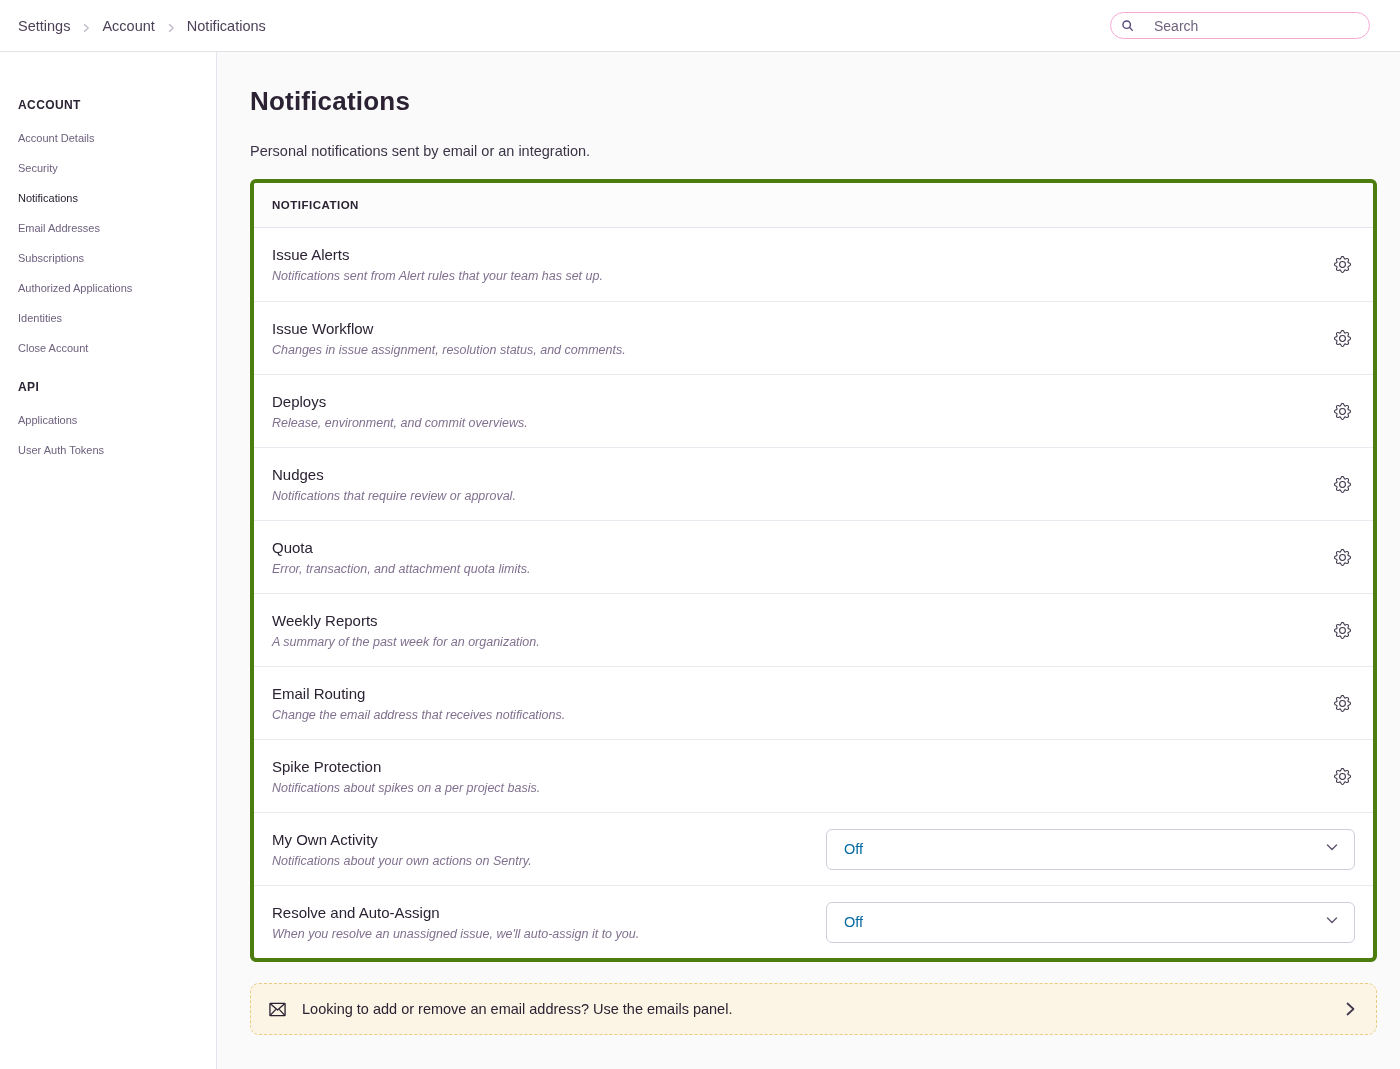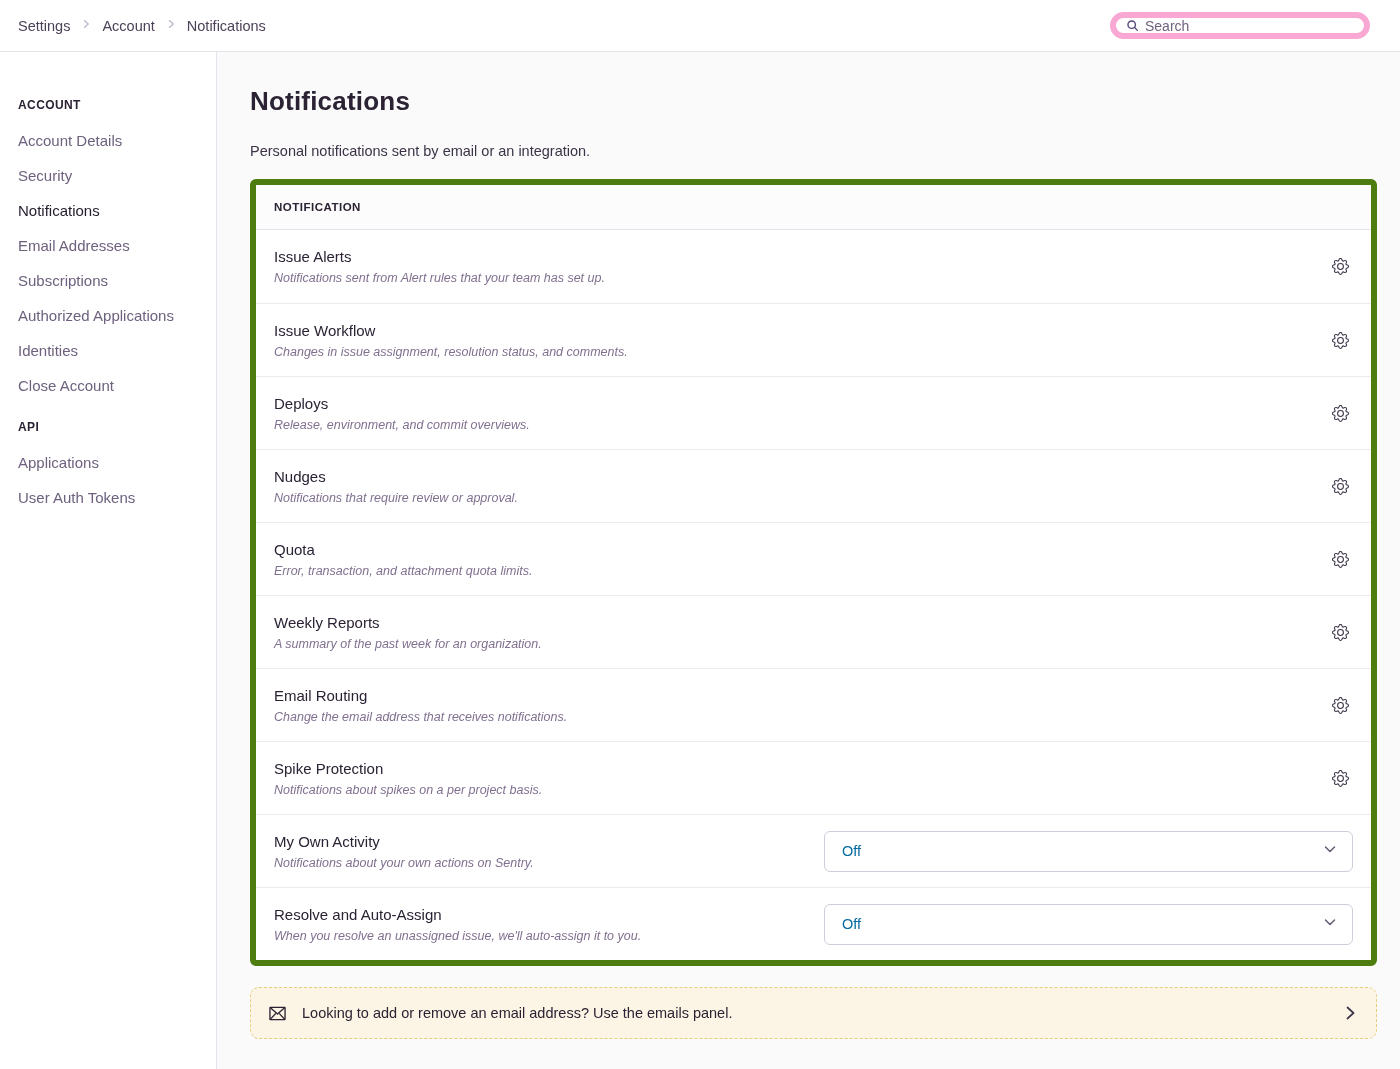--- a/index.html
+++ b/index.html
@@ -13,32 +13,32 @@
   
   .topbar {
     height: 52px;
     background: #ffffff;
     border-bottom: 1px solid #e4e1e9;
     display: flex;
     align-items: center;
     justify-content: space-between;
     padding: 0 30px 0 18px;
   }
-  .breadcrumb { display: flex; align-items: flex-start; gap: 10px; font-size: 14.5px; color: #4d4158; }
+  .breadcrumb { display: flex; align-items: flex-end; gap: 10px; font-size: 14.5px; color: #4d4158; }
   .crumb { color: #4d4158; cursor: pointer; }
   .crumb-sep { color: #c2bccb; display: flex; align-items: center; }
   .crumb-sep svg { width: 12px; height: 12px; }
   .searchbox {
     width: 260px; height: 27px;
-    border: 6px solid #f9a8d4;
+    border: 1px solid #f9a8d4;
     border-radius: 14px;
     background: #fff;
     display: flex; align-items: center;
     padding: 0 10px;
-    gap: 6px;
+    gap: 20px;
   }
   .searchbox svg { width: 13px; height: 13px; color: #57477a; flex: 0 0 auto; }
   .searchbox input {
     border: none; outline: none; background: transparent;
     font-family: "Liberation Sans", sans-serif;
     font-size: 14px; color: #2b2233; width: 100%;
   }
   .searchbox input::placeholder { color: #70627f; }
   
   .page-body { display: flex; height: 1017px; }
@@ -47,39 +47,39 @@
     background: #ffffff;
     border-right: 1px solid #e7e3ec;
     padding: 46px 10px 0 18px;
   }
   .side-heading {
     font-size: 12px; font-weight: 700; letter-spacing: 0.4px;
     color: #2b2233; margin-bottom: 20px;
   }
   .side-item {
     display: block;
-    font-size: 15px; color: #6e617e;
+    font-size: 11px; color: #6e617e;
     margin-bottom: 18px;
     cursor: pointer; text-decoration: none;
   }
   .side-item.active { color: #231c2c; }
   .side-item.last-of-section { margin-bottom: 26px; }
   
   .main {
     flex: 1 1 auto;
     background: #fafafa;
     padding: 34px 23px 0 33px;
     overflow: hidden;
   }
   .page-title { font-size: 26px; font-weight: 700; color: #2b2233; letter-spacing: 0.2px; }
   .page-subtitle { font-size: 14.5px; color: #3c3347; margin-top: 26px; }
   .panel {
     margin-top: 20px;
     background: #ffffff;
-    border: 6px solid #4d7c0f;
+    border: 4px solid #4d7c0f;
     border-radius: 6px;
     overflow: hidden;
   }
   .panel-header {
     background: #fcfcfc;
     border-bottom: 1px solid #e7e3ec;
     padding: 16px 18px;
     font-size: 11.5px; font-weight: 700; letter-spacing: 0.5px;
     color: #2b2233;
   }

